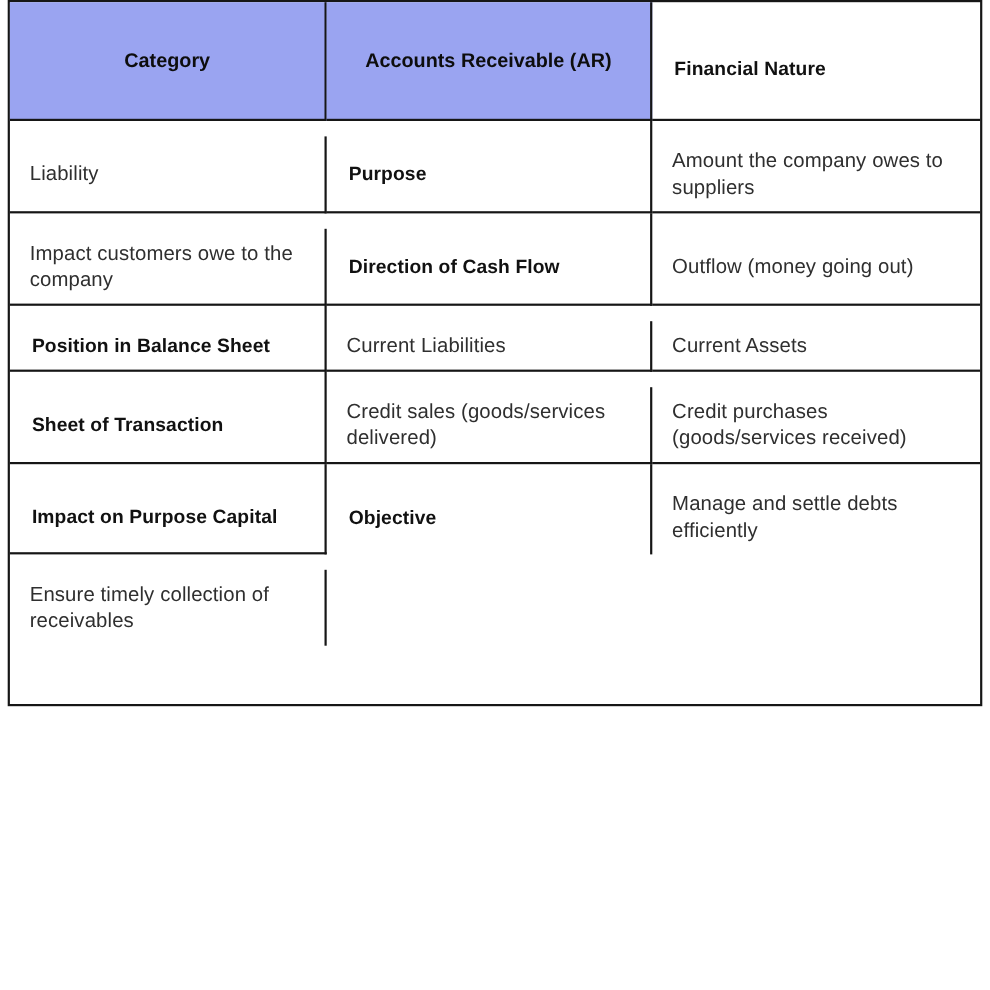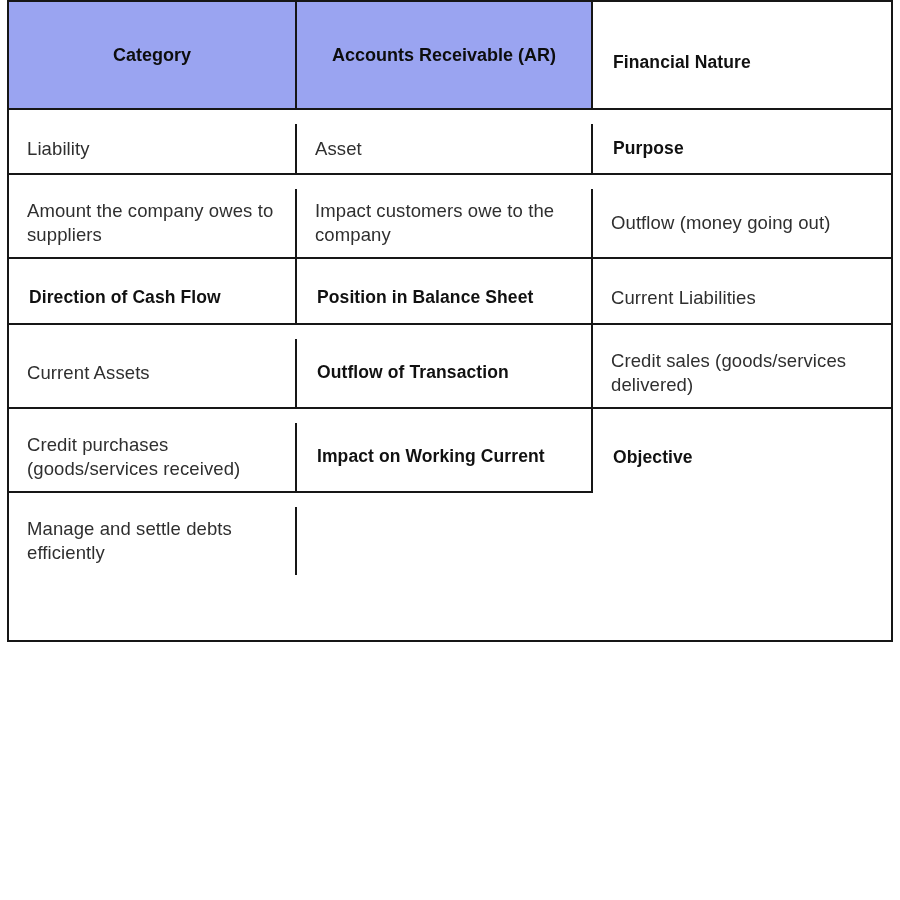--- a/index.html
+++ b/index.html
@@ -54,35 +54,35 @@
 </head>
 <body>
 
 <div class="table-wrap">
 
   <div class="cell header-cell">Category</div>
   <div class="cell header-cell">Accounts Receivable (AR)</div>
 
   <div class="cell cat-cell">Financial Nature</div>
   <div class="cell val-cell">Liability</div>
-  <div class="cell val-cell">Asset</div>
 
   <div class="cell cat-cell">Purpose</div>
   <div class="cell val-cell">Amount the company owes to suppliers</div>
   <div class="cell val-cell">Impact customers owe to the company</div>
 
+  <div class="cell cat-cell">Direction of Cash Flow</div>
   <div class="cell val-cell">Outflow (money going out)</div>
-  <div class="cell cat-cell">Direction of Cash Flow</div>
 
   <div class="cell cat-cell">Position in Balance Sheet</div>
   <div class="cell val-cell">Current Liabilities</div>
   <div class="cell val-cell">Current Assets</div>
 
-  <div class="cell cat-cell">Outflow of Transaction</div>
+  <div class="cell cat-cell">Sheet of Transaction</div>
   <div class="cell val-cell">Credit sales (goods/services delivered)</div>
   <div class="cell val-cell">Credit purchases (goods/services received)</div>
 
-  <div class="cell cat-cell">Impact on Working Current</div>
+  <div class="cell cat-cell">Impact on Purpose Capital</div>
 
   <div class="cell cat-cell last-row">Objective</div>
   <div class="cell val-cell last-row">Manage and settle debts efficiently</div>
+  <div class="cell val-cell last-row">Ensure timely collection of receivables</div>
 
 </div>
 
 </body></html>

